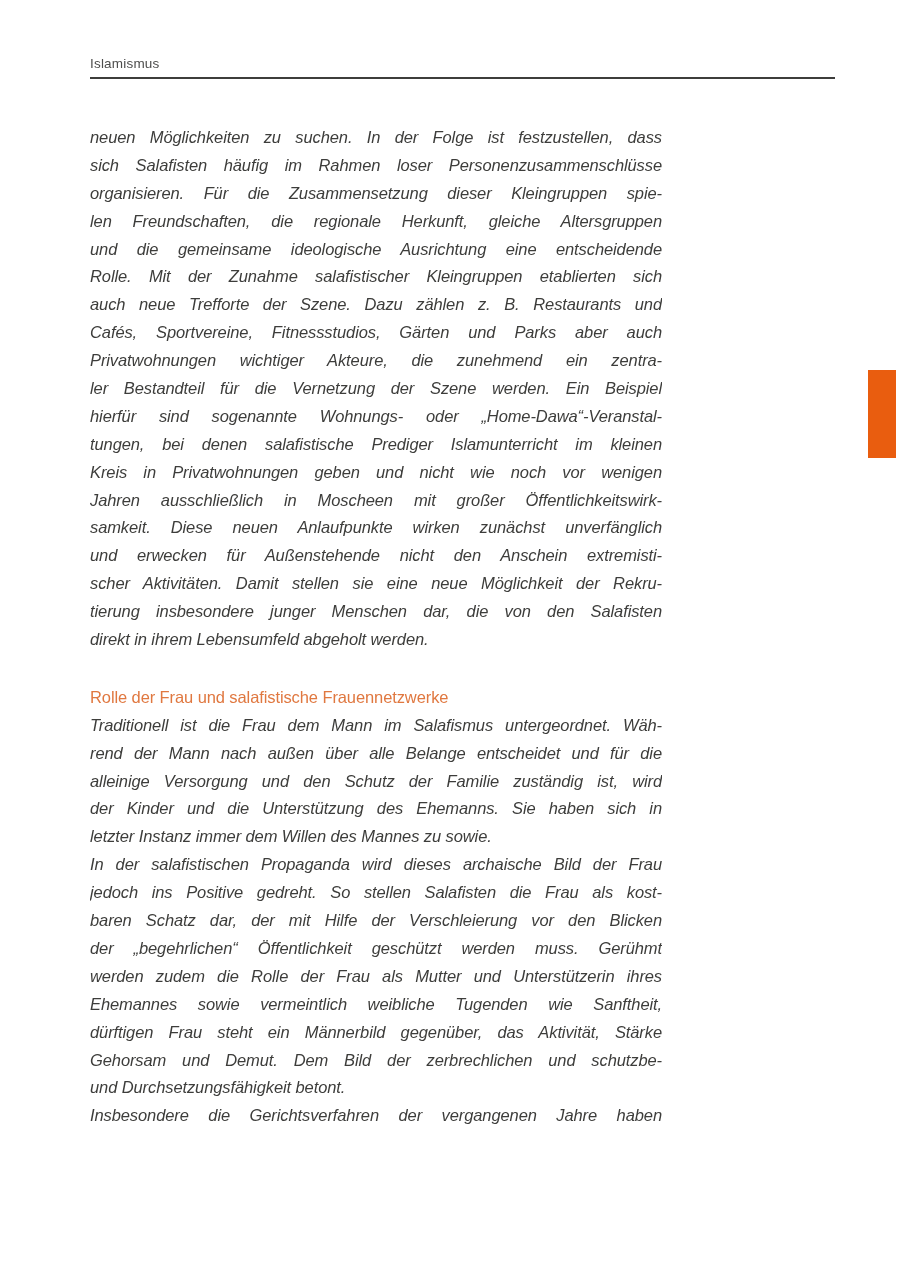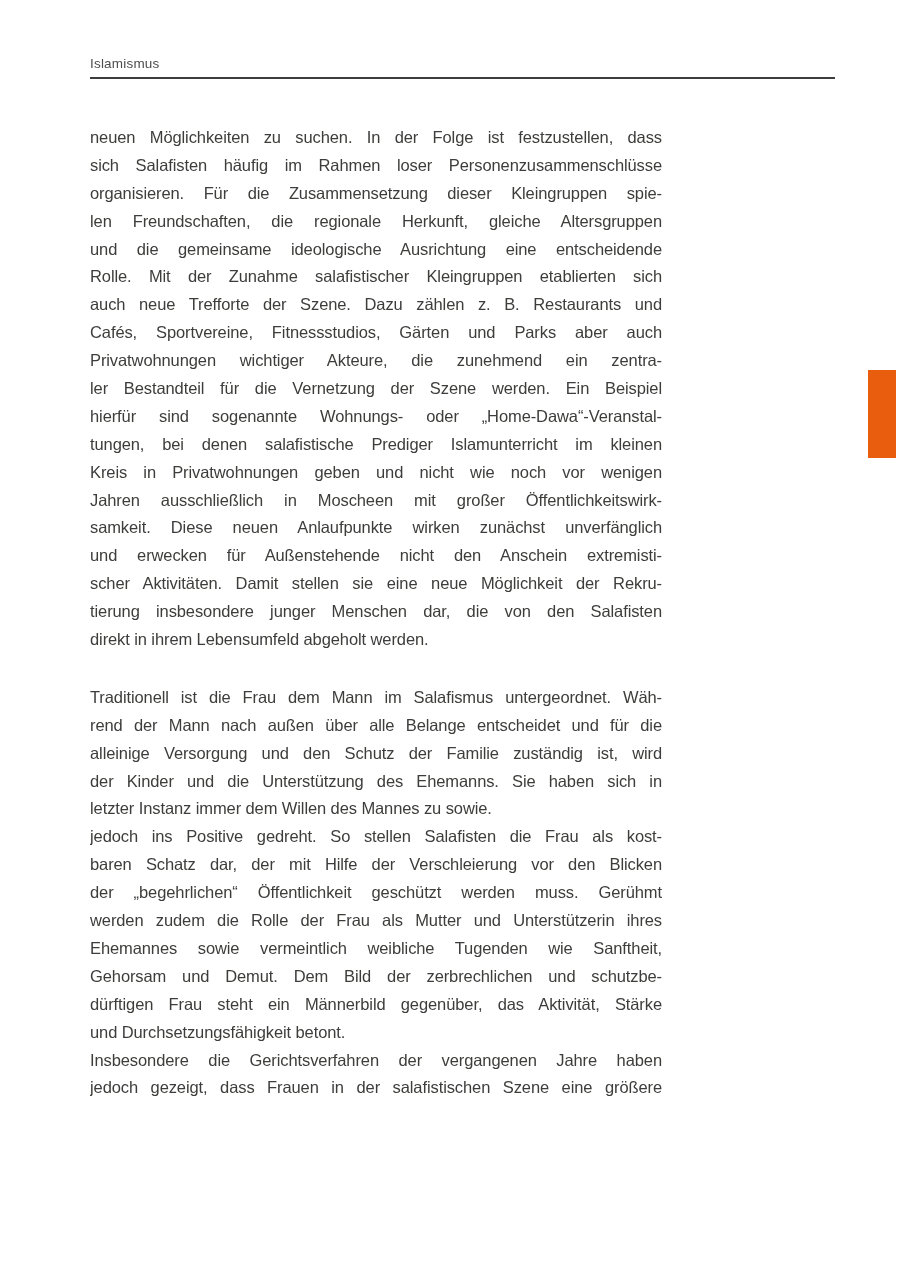--- a/index.html
+++ b/index.html
@@ -45,20 +45,21 @@
     font-size: 16.5px;
     line-height: 27.9px;
     height: 27.9px;
     overflow: hidden;
     letter-spacing: -0.1px;
     text-align: justify;
     text-align-last: justify;
     text-justify: inter-word;
     white-space: nowrap;
     color: var(--text-color, #3d3d3b);
+    font-style: italic;
   }
   .line.last {
     text-align: center;
     text-align-last: left;
   }
   .spacer {
     height: 30px;
   }
   .heading {
     font-size: 16.5px;
@@ -113,35 +114,37 @@
         <div class="line">tungen, bei denen salafistische Prediger Islamunterricht im kleinen</div>
         <div class="line">Kreis in Privatwohnungen geben und nicht wie noch vor wenigen</div>
         <div class="line">Jahren ausschließlich in Moscheen mit großer Öffentlichkeitswirk-</div>
         <div class="line">samkeit. Diese neuen Anlaufpunkte wirken zunächst unverfänglich</div>
         <div class="line">und erwecken für Außenstehende nicht den Anschein extremisti-</div>
         <div class="line">scher Aktivitäten. Damit stellen sie eine neue Möglichkeit der Rekru-</div>
         <div class="line">tierung insbesondere junger Menschen dar, die von den Salafisten</div>
         <div class="line last">direkt in ihrem Lebensumfeld abgeholt werden.</div>
       </div>
       <div class="spacer"></div>
+      <div class="heading">Rolle der Frau und salafistische Frauennetzwerke</div>
       <div class="para">
         <div class="line">Traditionell ist die Frau dem Mann im Salafismus untergeordnet. Wäh-</div>
         <div class="line">rend der Mann nach außen über alle Belange entscheidet und für die</div>
         <div class="line">alleinige Versorgung und den Schutz der Familie zuständig ist, wird</div>
         <div class="line">der Kinder und die Unterstützung des Ehemanns. Sie haben sich in</div>
         <div class="line last">letzter Instanz immer dem Willen des Mannes zu sowie.</div>
       </div>
       <div class="para">
+        <div class="line">In der salafistischen Propaganda wird dieses archaische Bild der Frau</div>
         <div class="line">jedoch ins Positive gedreht. So stellen Salafisten die Frau als kost-</div>
         <div class="line">baren Schatz dar, der mit Hilfe der Verschleierung vor den Blicken</div>
         <div class="line">der „begehrlichen“ Öffentlichkeit geschützt werden muss. Gerühmt</div>
         <div class="line">werden zudem die Rolle der Frau als Mutter und Unterstützerin ihres</div>
         <div class="line">Ehemannes sowie vermeintlich weibliche Tugenden wie Sanftheit,</div>
+        <div class="line">dürftigen Frau steht ein Männerbild gegenüber, das Aktivität, Stärke</div>
         <div class="line">Gehorsam und Demut. Dem Bild der zerbrechlichen und schutzbe-</div>
-        <div class="line">dürftigen Frau steht ein Männerbild gegenüber, das Aktivität, Stärke</div>
         <div class="line last">und Durchsetzungsfähigkeit betont.</div>
       </div>
       <div class="para">
         <div class="line">Insbesondere die Gerichtsverfahren der vergangenen Jahre haben</div>
         <div class="line">jedoch gezeigt, dass Frauen in der salafistischen Szene eine größere</div>
       </div>
     </div>
 
   <div class="chapter-thumb"></div>
 

